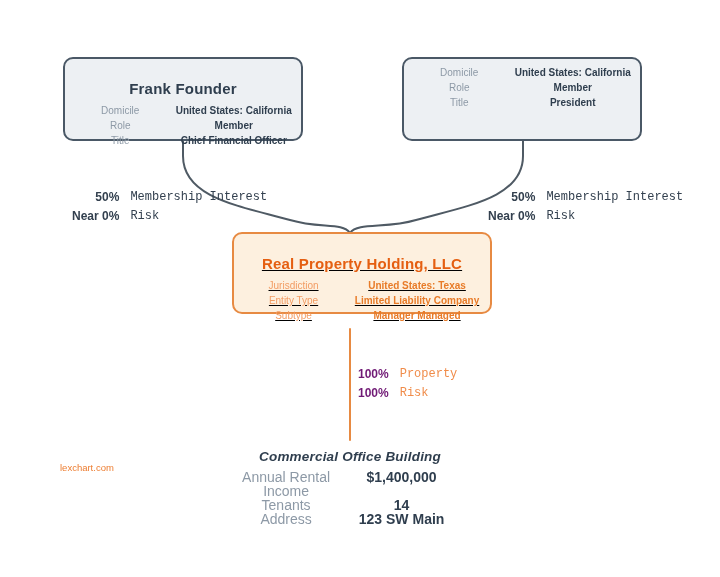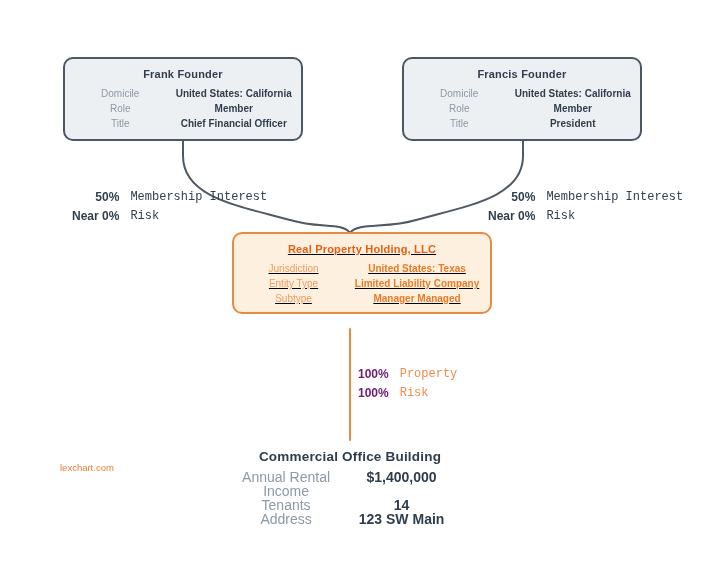--- a/index.html
+++ b/index.html
@@ -17,43 +17,43 @@
   .card {
     position: absolute;
     border-radius: 10px;
     box-sizing: border-box;
   }
   .card.gray   { background: #edf0f3; border: 2px solid #4a5866; }
   .card.orange { background: #fdf0df; border: 2px solid #e78a42; }
   .card-title {
     text-align: center;
     font-weight: bold;
-    font-size: 11px;
-    padding-top: 9px;
+    font-size: 15px;
+    padding-top: 21px;
     letter-spacing: 0.2px;
   }
   .gray   .card-title { color: #2f3e4e; }
   .orange .card-title { color: #e55f11; }
   .rows {
     display: grid;
     grid-template-columns: 43% 57%;
     margin-top: 6px;
     font-size: 10px;
     line-height: 15px;
   }
   .rows .lbl { text-align: center; padding-left: 9px; }
   .rows .val { text-align: center; font-weight: bold; }
   .gray   .lbl { color: #8d99a6; }
   .gray   .val { color: #2f3e4e; }
   .orange .lbl { color: #f29c63; }
   .orange .val { color: #e87b28; }
 
   
   .card.plain { background: transparent; border: none; border-radius: 0; }
-  .plain .card-title { color: #2f3e4e; font-size: 13.5px; padding-top: 0; }
+  .plain .card-title { color: #2f3e4e; font-size: 13.5px; padding-top: 0; font-style: italic; }
   .plain .rows { margin-top: 6px; font-size: 14px; line-height: 14px; }
   .plain .lbl { color: #8d99a6; }
   .plain .val { color: #2f3e4e; font-weight: bold; }
 
   
   .edge-label {
     position: absolute;
     display: grid;
     grid-template-columns: auto auto;
     column-gap: 11px;
@@ -94,21 +94,20 @@
       <span class="lbl">Domicile</span>
       <span class="val">United States: California</span>
       <span class="lbl">Role</span>
       <span class="val">Member</span>
       <span class="lbl">Title</span>
       <span class="val">Chief Financial Officer</span>
     </div>
   </div>
 
   <div class="card gray" style="left:402px; top:57px; width:240px; height:84px;">
-    <div class="card-title">Francis Founder</div>
     <div class="rows">
       <span class="lbl">Domicile</span>
       <span class="val">United States: California</span>
       <span class="lbl">Role</span>
       <span class="val">Member</span>
       <span class="lbl">Title</span>
       <span class="val">President</span>
     </div>
   </div>
 

